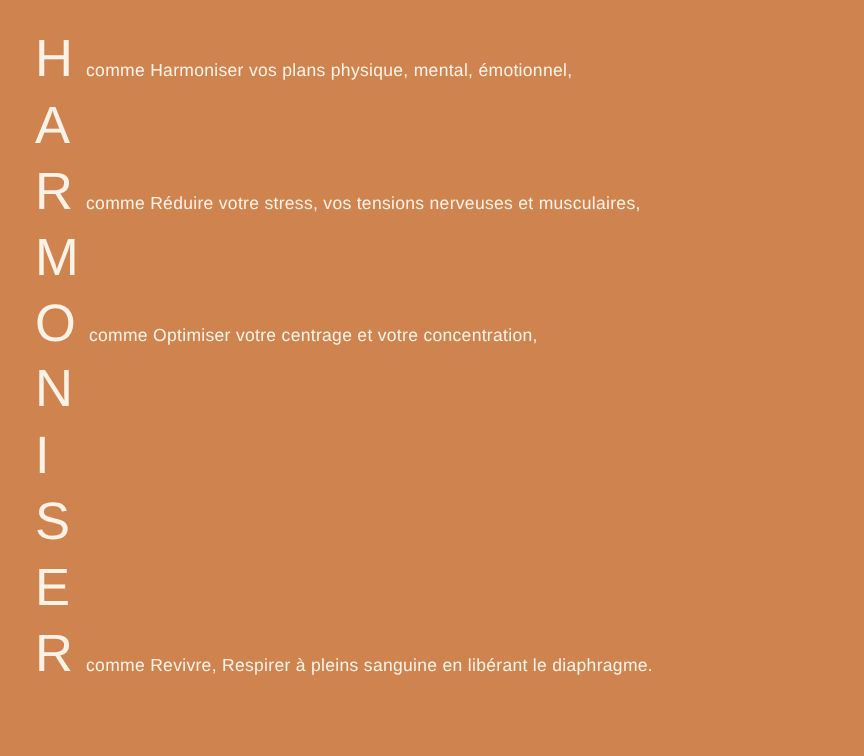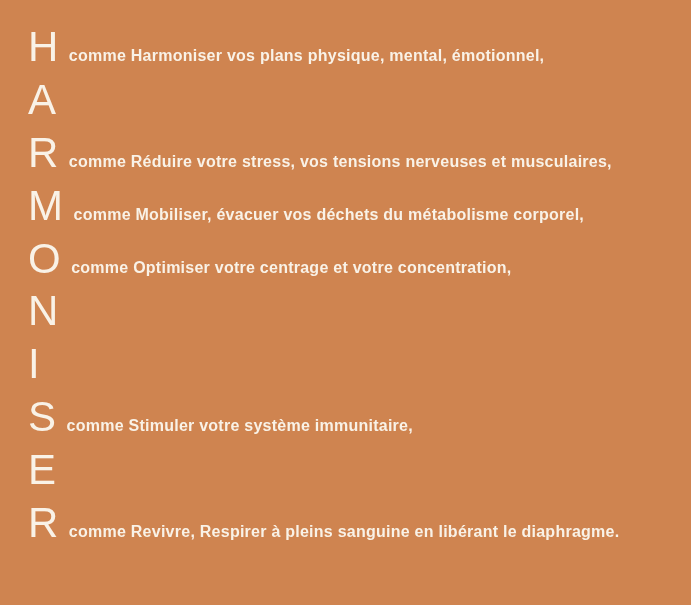--- a/index.html
+++ b/index.html
@@ -25,22 +25,22 @@
     white-space: nowrap;
   }
   .letter {
     font-size: 42px;
     font-weight: 400;
     line-height: 52.9px;
     letter-spacing: 0.5px;
   }
   .line-text {
     margin-left: 10px;
-    font-size: 16px;
-    font-weight: 700;
+    font-size: 14px;
+    font-weight: 400;
     letter-spacing: 0.25px;
   }
 </style>
 </head>
 <body style="background: rgb(207, 132, 80);">
 
 <div class="poster" style="color: rgb(249, 242, 231);">
 
   <div class="row">
     <span class="letter">H</span>
@@ -51,39 +51,37 @@
     <span class="letter">A</span>
   </div>
 
   <div class="row">
     <span class="letter">R</span>
     <span class="line-text">comme Réduire votre stress, vos tensions nerveuses et musculaires,</span>
   </div>
 
   <div class="row">
     <span class="letter">M</span>
-    <span class="line-text">comme Mobiliser, évacuer vos déchets du métabolisme corporel,</span>
   </div>
 
   <div class="row">
     <span class="letter">O</span>
     <span class="line-text">comme Optimiser votre centrage et votre concentration,</span>
   </div>
 
   <div class="row">
     <span class="letter">N</span>
   </div>
 
   <div class="row">
     <span class="letter">I</span>
   </div>
 
   <div class="row">
     <span class="letter">S</span>
-    <span class="line-text">comme Stimuler votre système immunitaire,</span>
   </div>
 
   <div class="row">
     <span class="letter">E</span>
   </div>
 
   <div class="row">
     <span class="letter">R</span>
     <span class="line-text">comme Revivre, Respirer à pleins sanguine en libérant le diaphragme.</span>
   </div>

